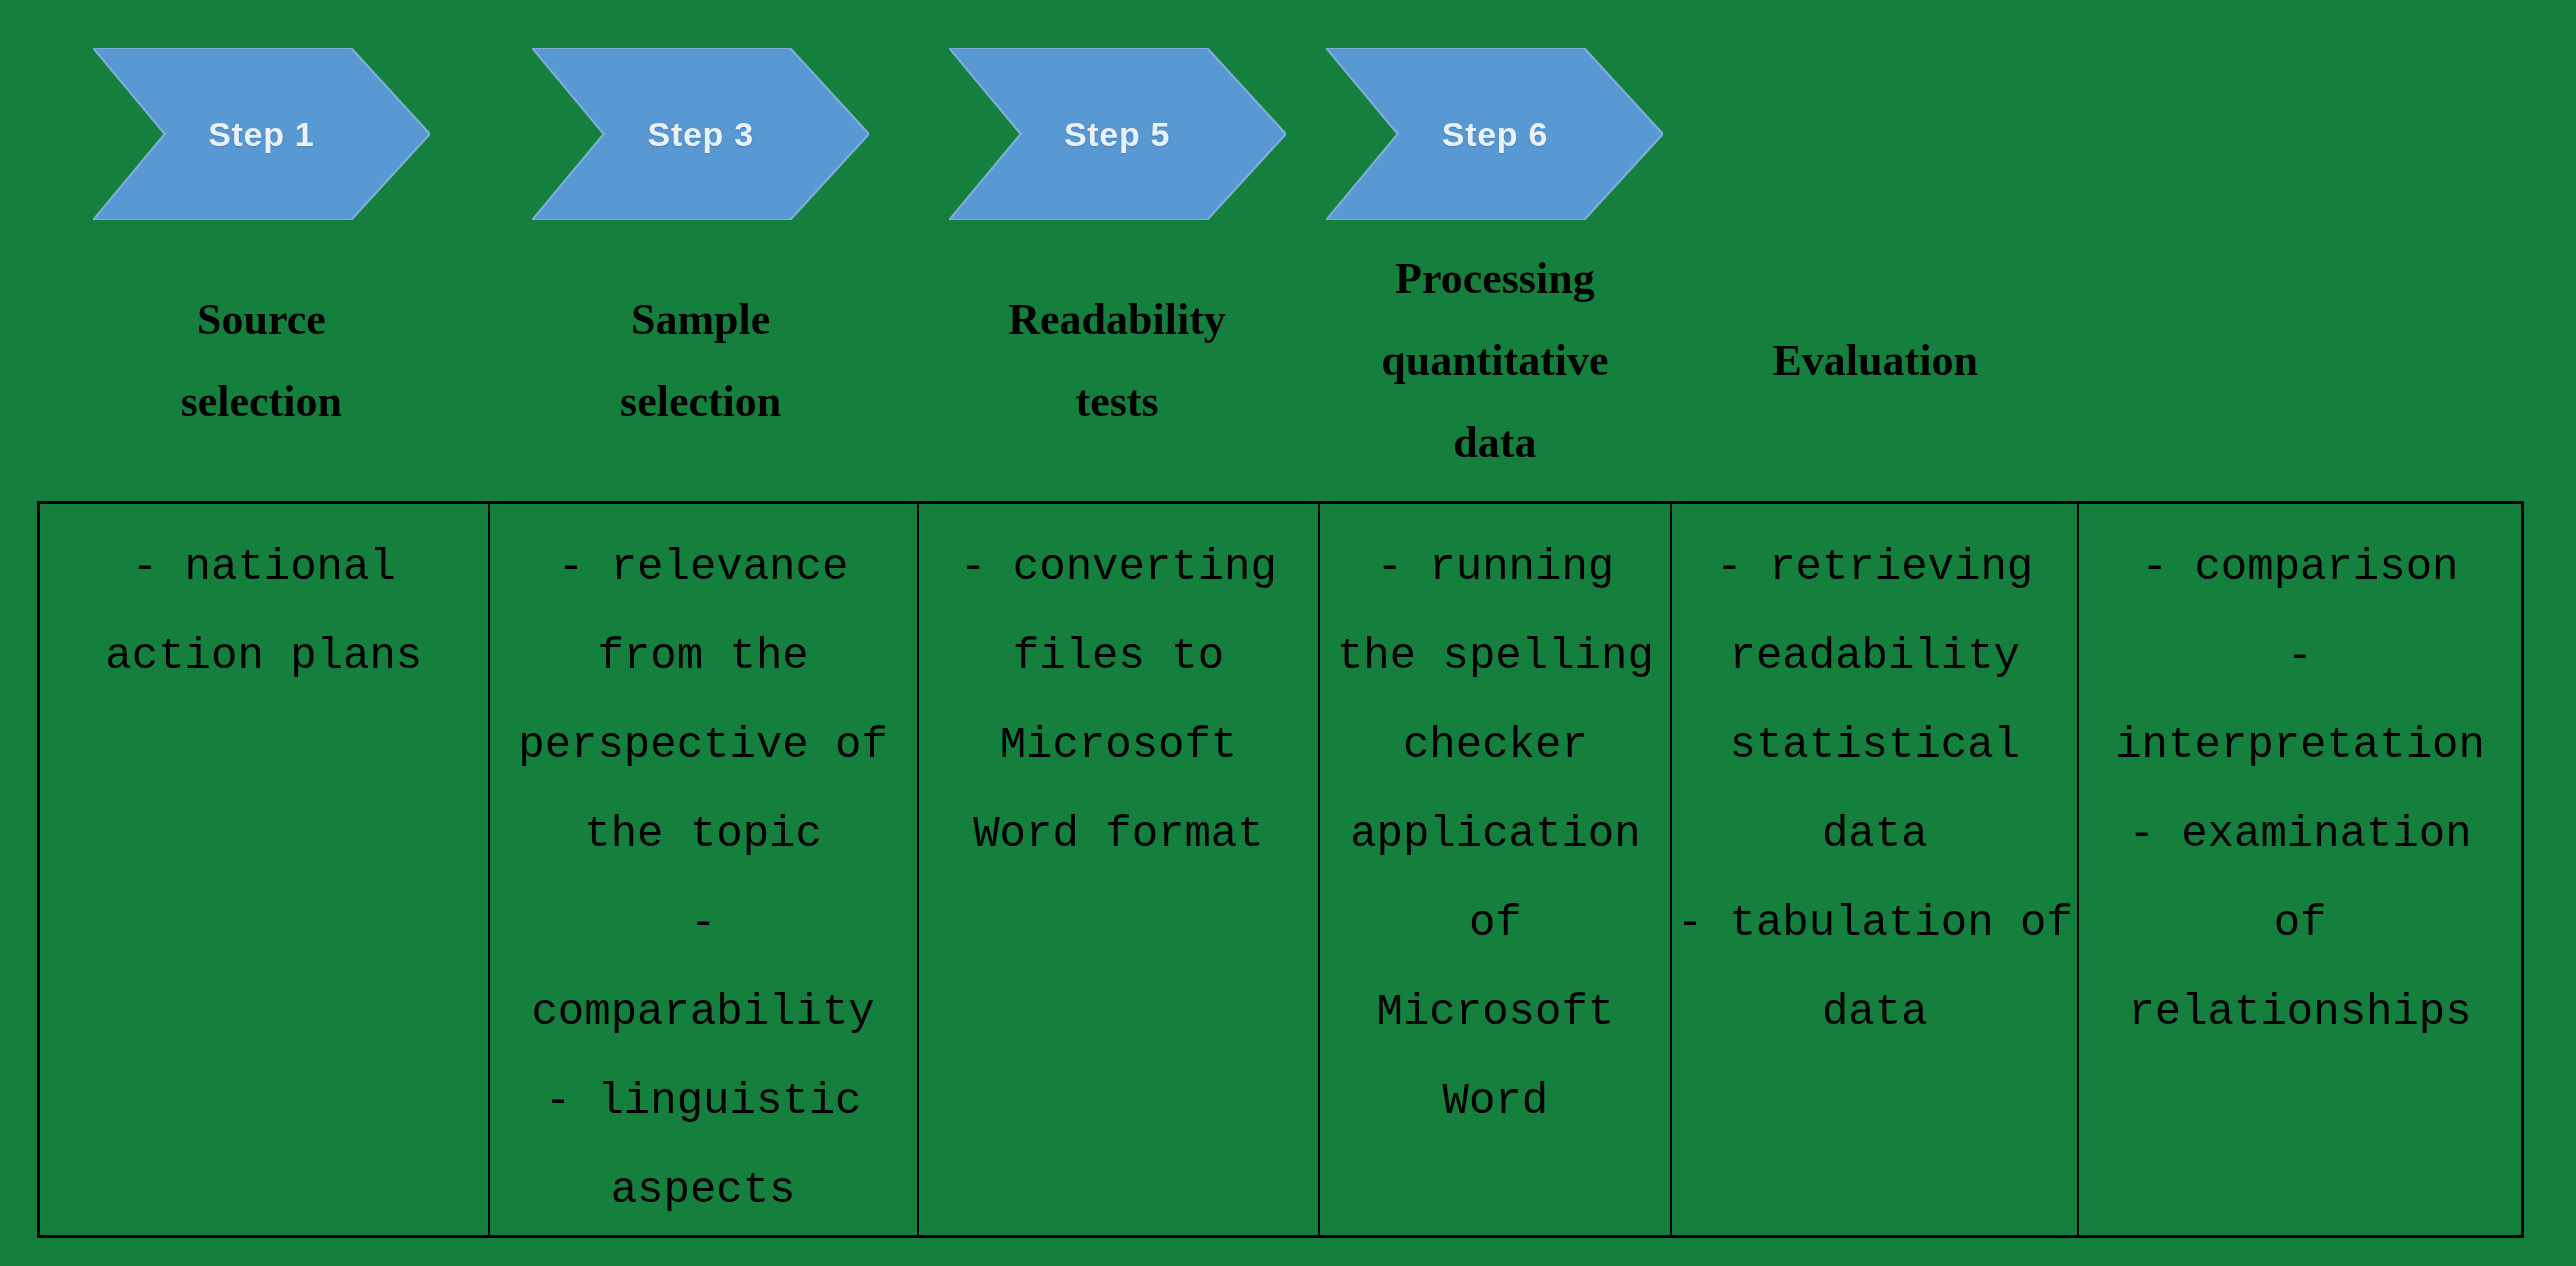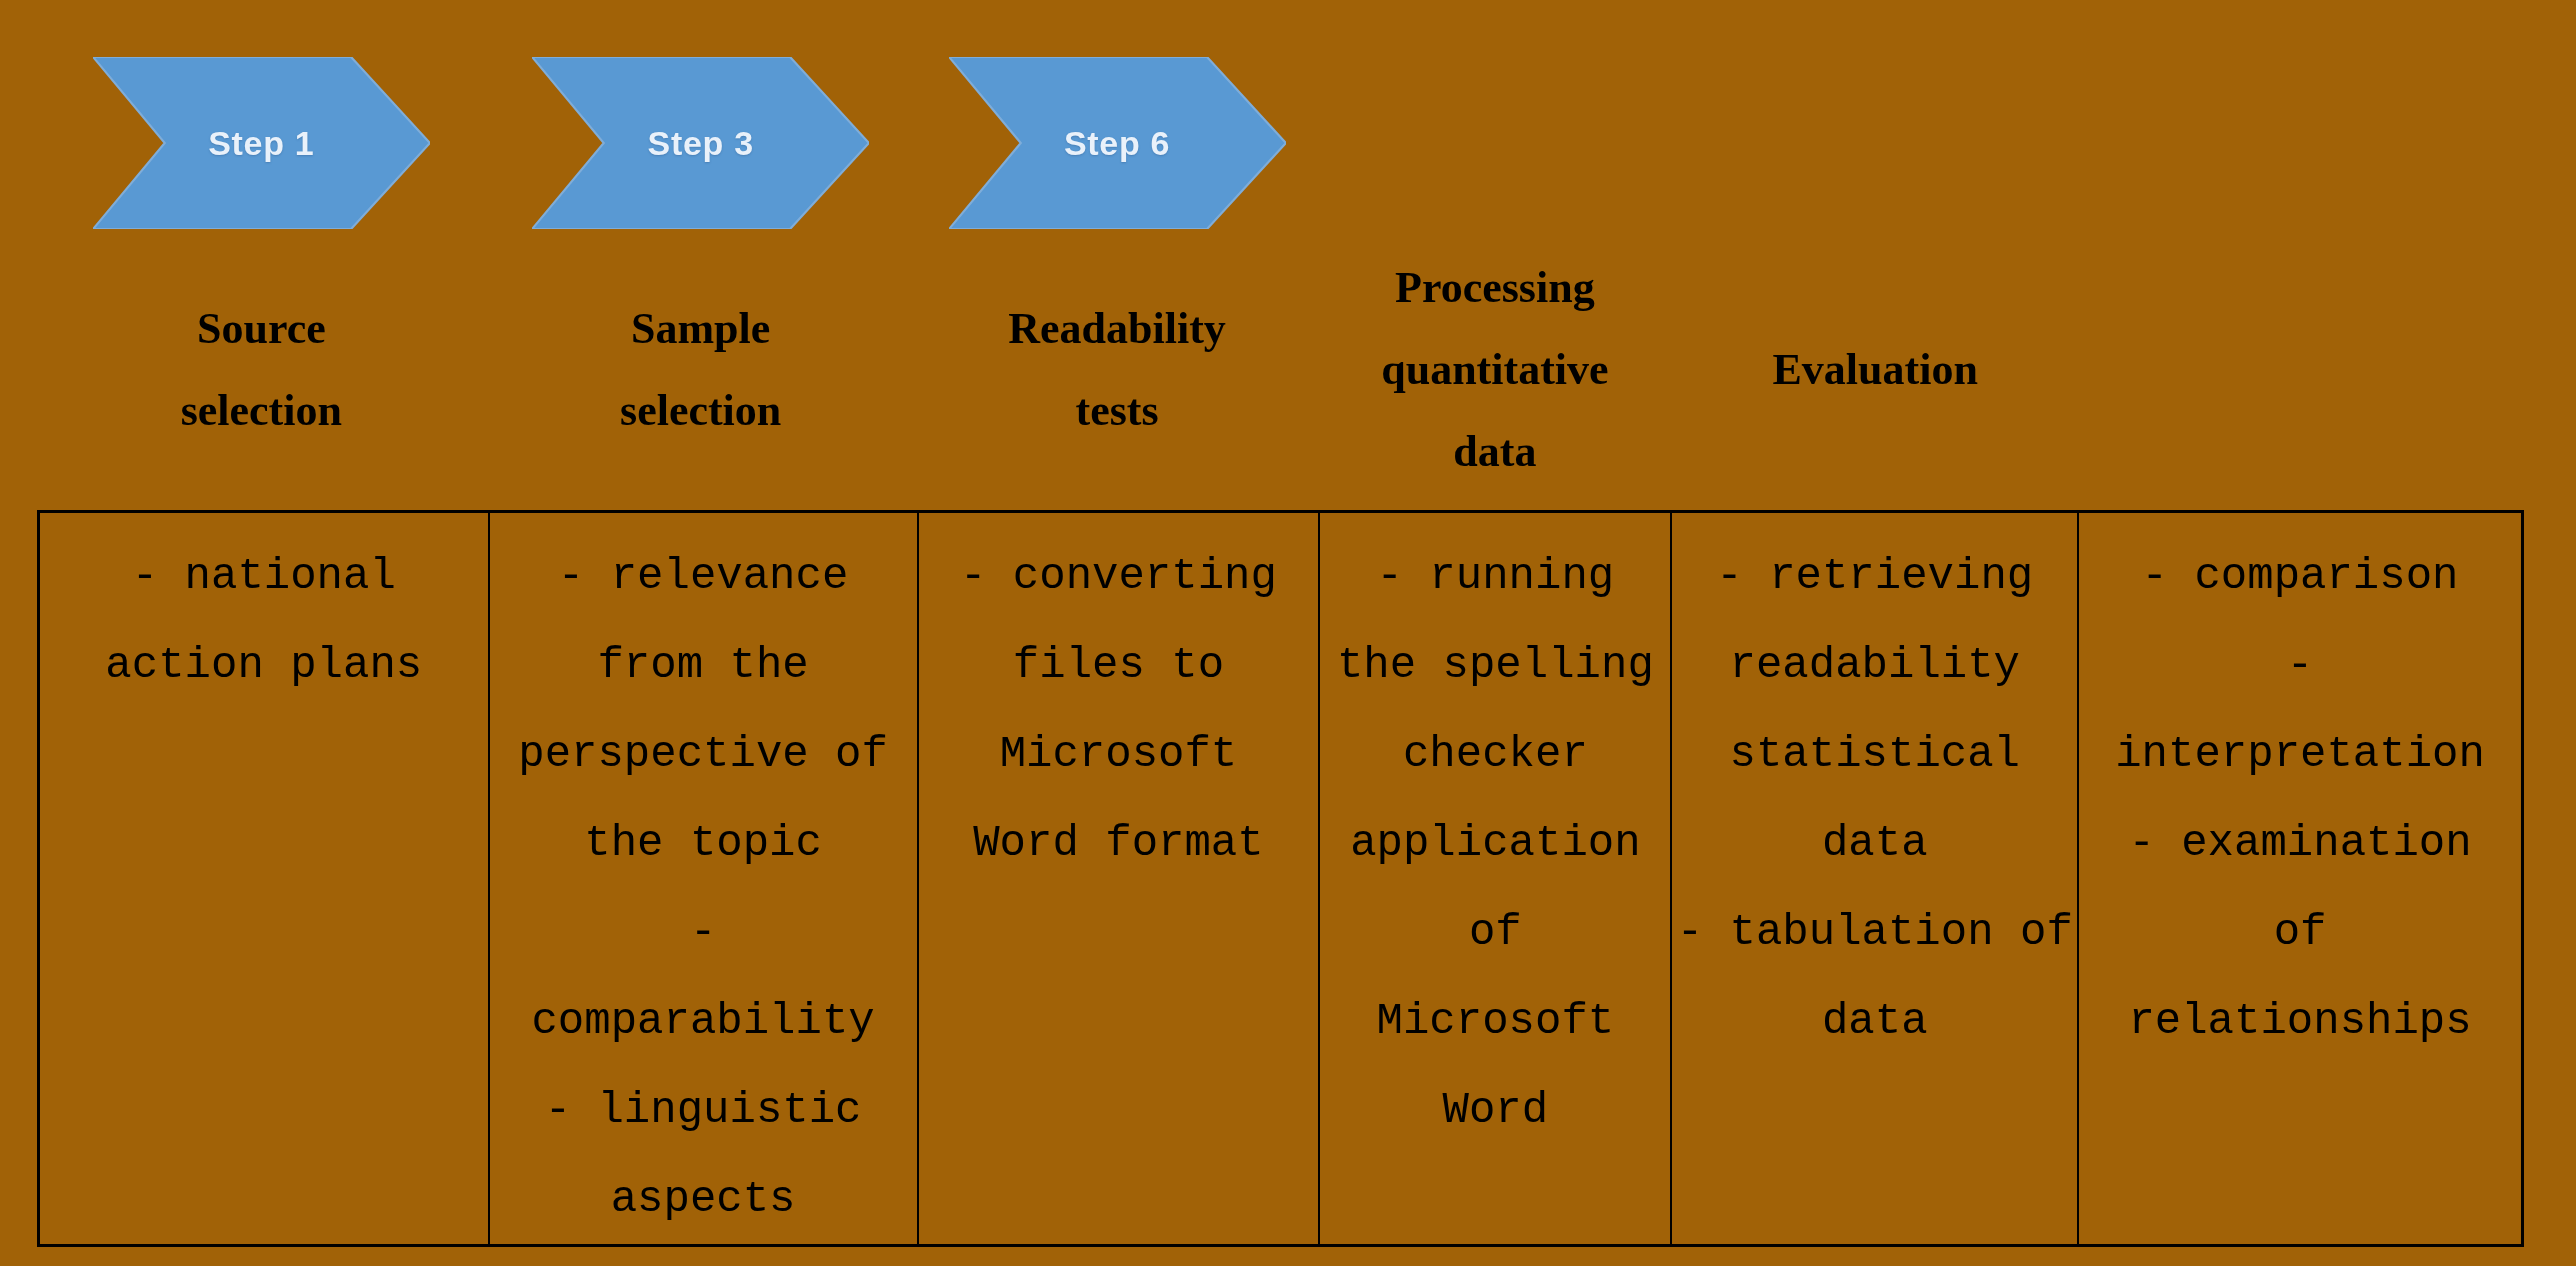--- a/index.html
+++ b/index.html
@@ -4,23 +4,23 @@
 <style>
   html, body {
     margin: 0;
     padding: 0;
     background: #ffffff;
   }
   #figure {
     position: relative;
     width: 2576px;
     height: 1266px;
-    background: #a16207;
+    background: #15803d;
     box-sizing: border-box;
-    padding: 15px 52px 0 37px;
+    padding: 6px 52px 0 37px;
     font-family: "Liberation Serif", serif;
     color: #000000;
     overflow: hidden;
   }
   .grid-row {
     display: grid;
     grid-template-columns: 18.05fr 17.3fr 16.2fr 14.2fr 16.4fr 17.9fr;
     width: 100%;
     box-sizing: border-box;
   }
@@ -113,20 +113,28 @@
           <polygon points="0,0 360,0 470,120 360,240 0,240 100,120" stroke-width="3" fill="#5999d3" stroke="#7fadd9"></polygon>
         </svg>
         <span class="step-label">Step 3</span>
       </div>
     </div>
     <div class="arrow-cell">
       <div class="arrow-wrap">
         <svg viewBox="0 0 470 240" width="337" height="172">
           <polygon points="0,0 360,0 470,120 360,240 0,240 100,120" stroke-width="3" fill="#5999d3" stroke="#7fadd9"></polygon>
         </svg>
+        <span class="step-label">Step 5</span>
+      </div>
+    </div>
+    <div class="arrow-cell">
+      <div class="arrow-wrap">
+        <svg viewBox="0 0 470 240" width="337" height="172">
+          <polygon points="0,0 360,0 470,120 360,240 0,240 100,120" stroke-width="3" fill="#5999d3" stroke="#7fadd9"></polygon>
+        </svg>
         <span class="step-label">Step 6</span>
       </div>
     </div>
   </div>
 
   <div id="title-row" class="grid-row">
     <div class="title-cell">Source
 selection</div>
     <div class="title-cell">Sample
 selection</div>

